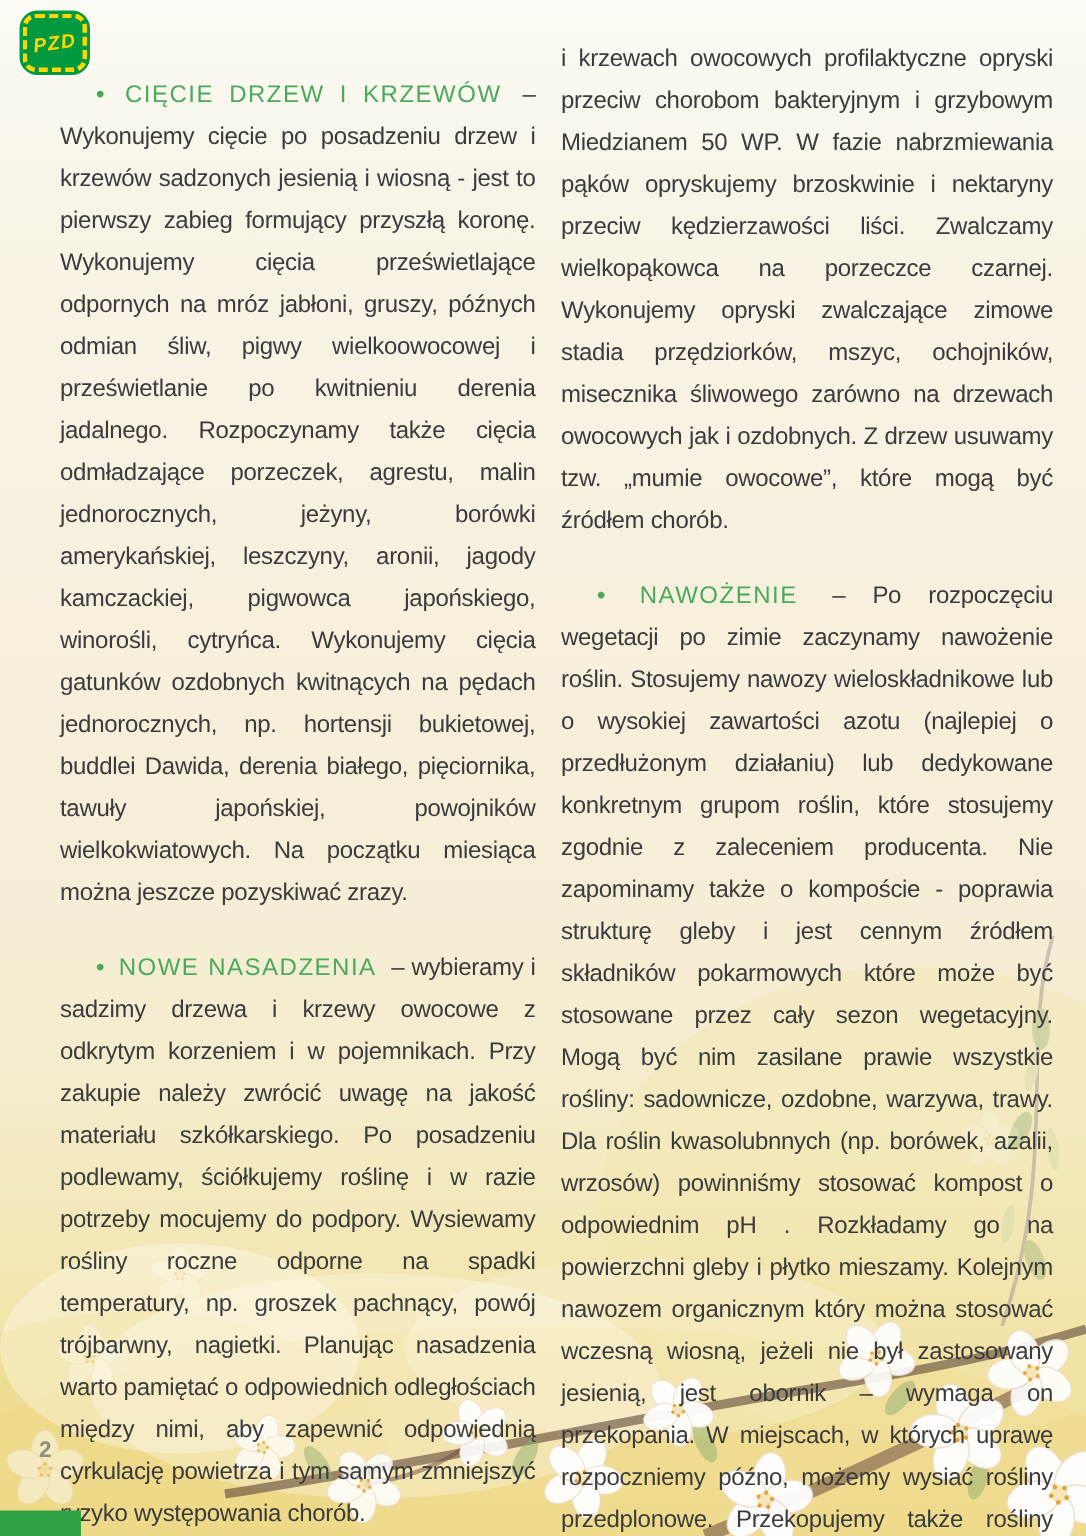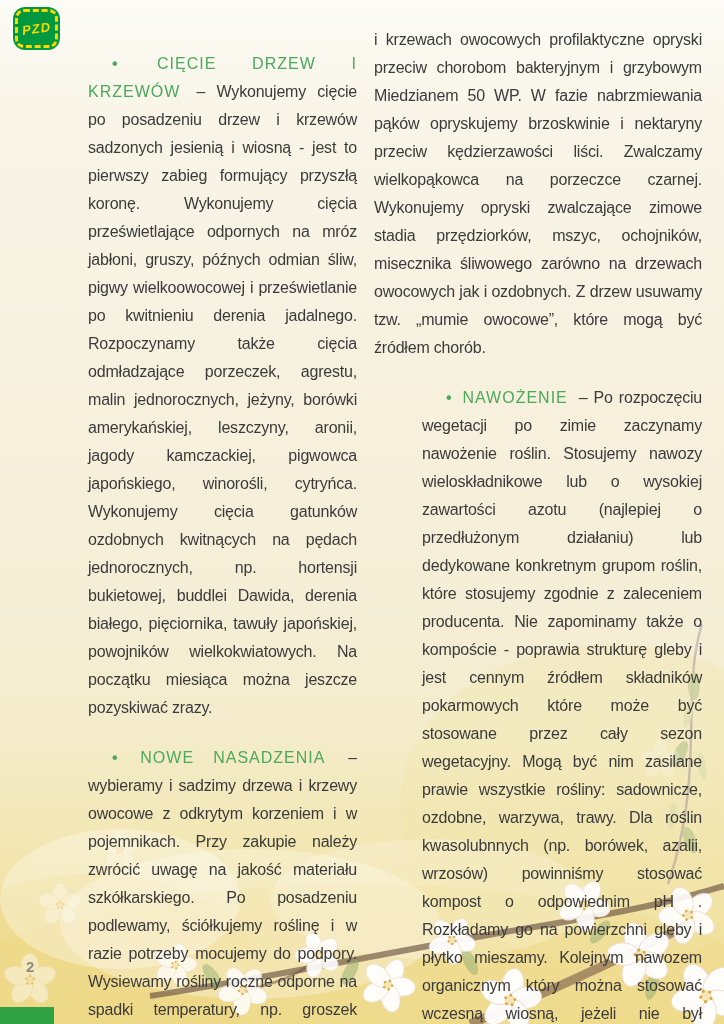--- a/index.html
+++ b/index.html
@@ -37,21 +37,21 @@
   
   .col{
     position:absolute;
     color:#3b3b3b;
     font-size:16px;line-height:28px;letter-spacing:-0.2px;
     text-align:justify;
   }
   .col-left{left:40px;top:50px;width:317px;}
   .col-right{left:374px;top:26px;width:328px;}
   .para{margin:0 0 22px 0;}
-  .para.indent{text-indent:24px;margin-left:48px;}
+  .para.indent{text-indent:24px;}
   .bullet{color:#4ba95b;font-weight:bold;margin-right:5px;}
   .heading{color:#4ba95b;letter-spacing:1px;margin-right:5px;}
   
   .page-number{
     position:absolute;left:26px;top:958px;
     color:#8e8e7e;font-size:15px;font-weight:bold;
   }
   .footer-bar{
     position:absolute;left:0;top:1007px;width:54px;height:17px;
     background:#2fa344;

